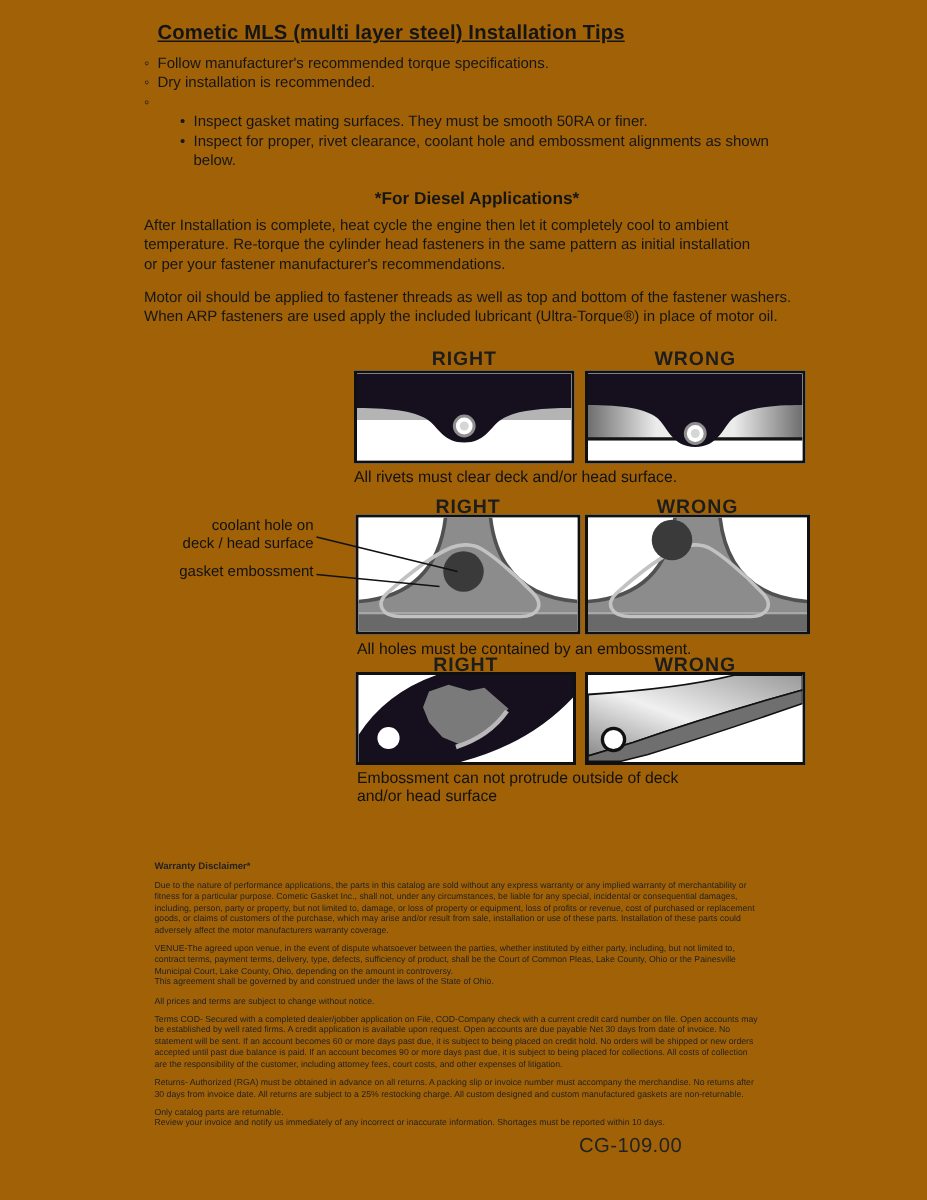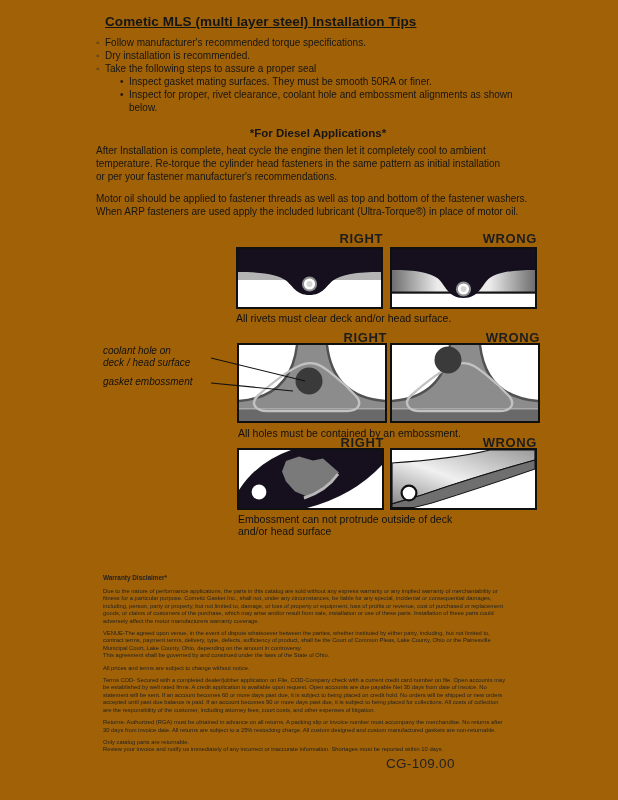--- a/index.html
+++ b/index.html
@@ -13,25 +13,25 @@
   .doc-title{font-size:13.5px; font-weight:bold; text-decoration:underline; margin:0 0 7px 9px; letter-spacing:0.1px;}
   ul.tips{list-style:none; margin:0; padding:0; font-size:10px; line-height:13px;}
   ul.tips li{display:flex;}
   ul.tips .marker{width:9px; flex:0 0 9px; text-align:left;}
   ul.tips li.sub{margin-left:24px;}
   
   .diesel{margin-top:13px;}
   .diesel h2{font-size:11.5px; font-weight:bold; margin:0 0 5px 0;text-align:center;}
   .diesel p{font-size:10px; line-height:13px; margin:0 0 9px 0; white-space:pre-line;}
   
-  .dlabel{position:absolute; width:147px; text-align:right; font-size:13px; font-weight:bold; letter-spacing:0.6px; color:#1d1d1d;}
+  .dlabel{position:absolute; width:147px; text-align:center; font-size:13px; font-weight:bold; letter-spacing:0.6px; color:#1d1d1d;}
   .dbox{position:absolute; border:2px solid #101010; line-height:0; background:#fff;}
   .dbox svg{display:block;}
   .caption{position:absolute; font-size:10.5px; line-height:12px; color:#111; white-space:pre-line;}
-  .leader-label{position:absolute; left:103px; width:106px; font-size:10px; line-height:11.5px; white-space:pre-line; color:#111;font-style:italic;}
+  .leader-label{position:absolute; left:103px; width:106px; text-align:right; font-size:10px; line-height:11.5px; white-space:pre-line; color:#111;}
   .overlay{position:absolute; pointer-events:none;}
   .dark{fill:var(--diagram-dark,#16101e);}
   .gasket{fill:var(--gasket-gray,#8c8c8c);}
   .hole{fill:var(--hole-gray,#3a3a3a);}
   .emboss{stroke:var(--emboss-line,#c2c2c2); fill:none; stroke-width:2.4px;}
   
   .warranty{position:absolute; left:103px; top:574px; width:447px; color:#222;}
   .warranty h3{font-size:6.4px; font-weight:bold; margin:0 0 7px 0;}
   .warranty p{font-size:5.8px; line-height:7.4px; margin:0 0 5px 0; white-space:pre-line;}
   
@@ -48,21 +48,20 @@
       <li>
           <span class="marker">◦</span>
           <span>Follow manufacturer's recommended torque specifications.</span>
         </li>
       <li>
           <span class="marker">◦</span>
           <span>Dry installation is recommended.</span>
         </li>
       <li>
           <span class="marker">◦</span>
-          <span>Take the following steps to assure a proper seal</span>
         </li>
       <li class="sub">
           <span class="marker">•</span>
           <span>Inspect gasket mating surfaces.  They must be smooth 50RA or finer.</span>
         </li>
       <li class="sub">
           <span class="marker">•</span>
           <span>Inspect for proper, rivet clearance, coolant hole and embossment alignments as shown below.</span>
         </li>
     </ul>

